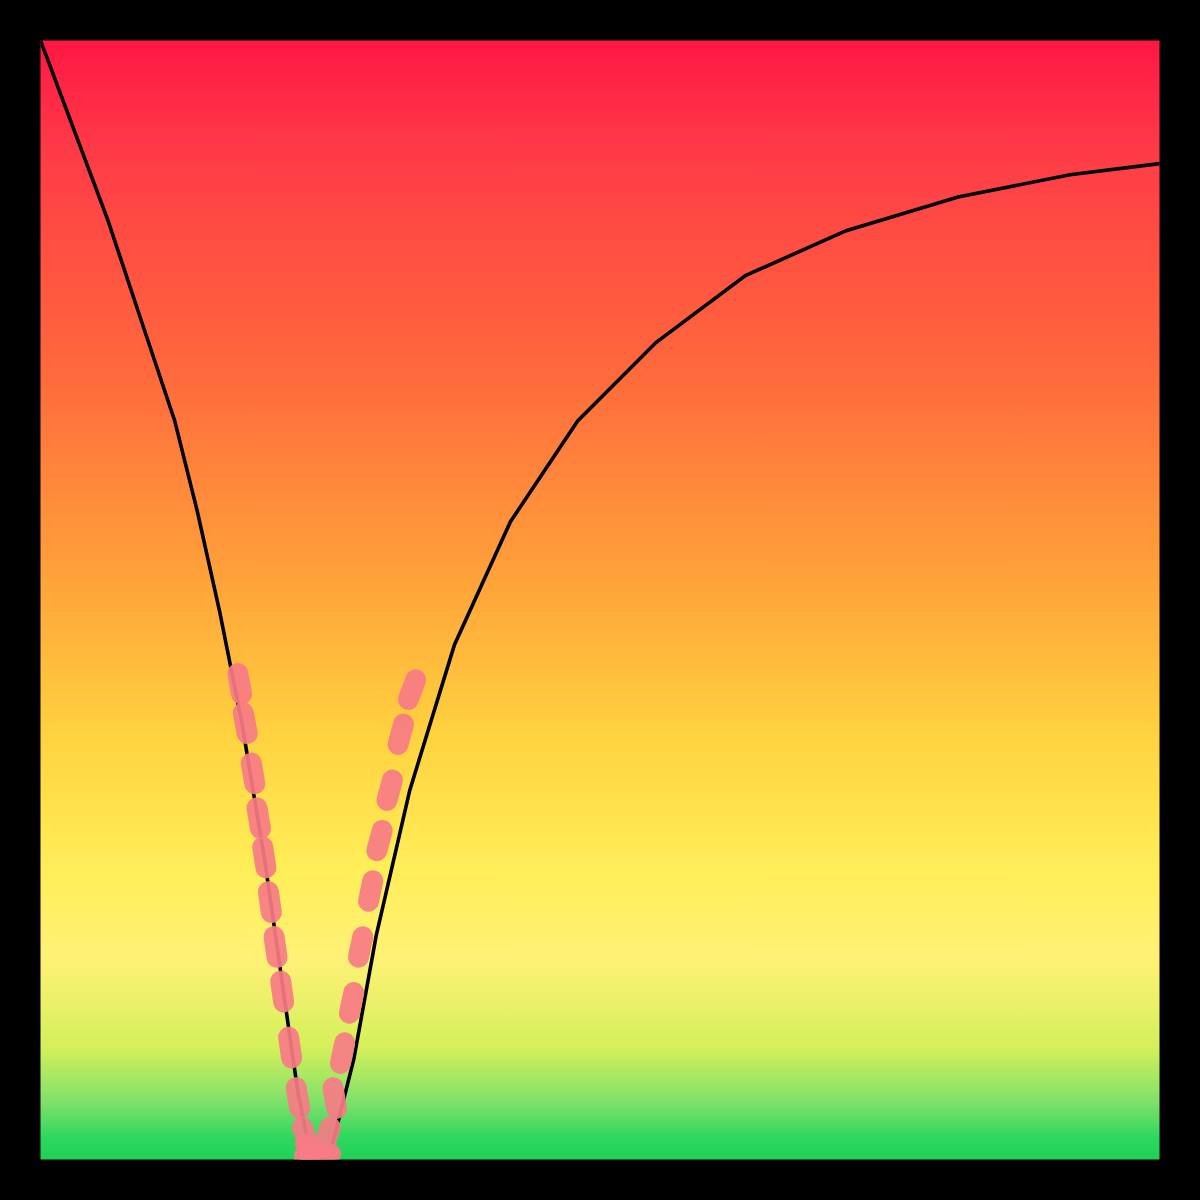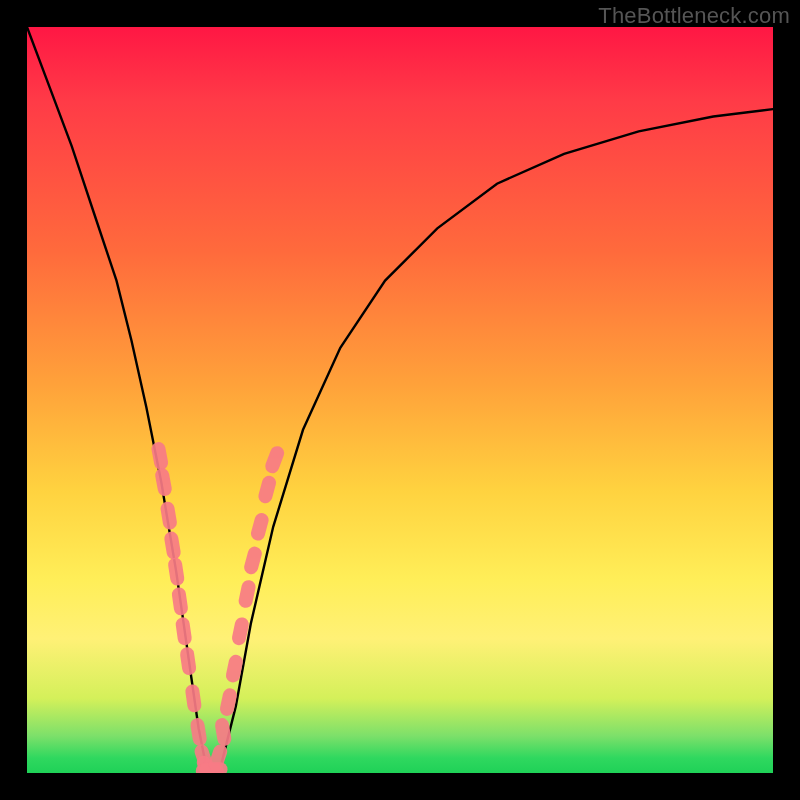--- a/index.html
+++ b/index.html
@@ -53,21 +53,20 @@
     left: 0;
     top: 0;
     width: 746px;
     height: 746px;
   }
 </style>
 </head>
 <body>
 
 <div class="frame">
-  <div class="watermark">TheBottleneck.com</div>
 
   <div class="plot-area">
     <svg class="curve" viewBox="0 0 746 746" preserveAspectRatio="none">
       <path id="curve-path" fill="none" stroke="#000000" stroke-width="2.4" stroke-linecap="round" d="M0.0 0.0 L22.4 59.7 L44.8 119.4 L67.1 186.5 L89.5 253.6 L104.4 313.3 L119.4 380.5 L134.3 455.1 L141.7 499.8 L149.2 544.6 L156.7 596.8 L164.1 649.0 L171.6 701.2 L179.0 738.5 L186.5 746.0 L194.0 738.5 L208.9 678.9 L223.8 596.8 L246.2 499.8 L276.0 402.8 L313.3 320.8 L358.1 253.6 L410.3 201.4 L470.0 156.7 L537.1 126.8 L611.7 104.4 L686.3 89.5 L746.0 82.1"></path>
       <g id="markers-group">
           <rect x="118.8" y="421.9" width="28" height="14" rx="7" ry="7" fill="#f77b86" fill-opacity="0.92" transform="rotate(79.4 132.8 428.9)"></rect>
           <rect x="122.5" y="448.1" width="28" height="14" rx="7" ry="7" fill="#f77b86" fill-opacity="0.92" transform="rotate(79.4 136.5 455.1)"></rect>
           <rect x="127.7" y="481.6" width="28" height="14" rx="7" ry="7" fill="#f77b86" fill-opacity="0.92" transform="rotate(80.5 141.7 488.6)"></rect>
           <rect x="131.5" y="511.5" width="28" height="14" rx="7" ry="7" fill="#f77b86" fill-opacity="0.92" transform="rotate(80.5 145.5 518.5)"></rect>
           <rect x="135.2" y="537.6" width="28" height="14" rx="7" ry="7" fill="#f77b86" fill-opacity="0.92" transform="rotate(81.3 149.2 544.6)"></rect>

